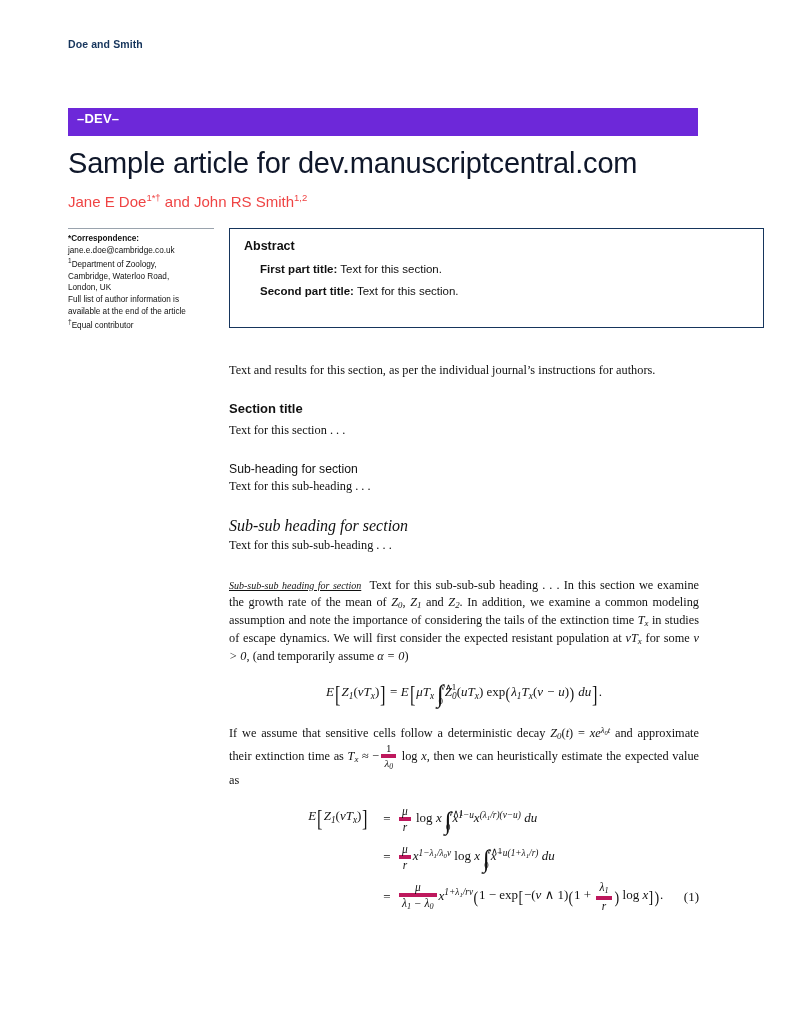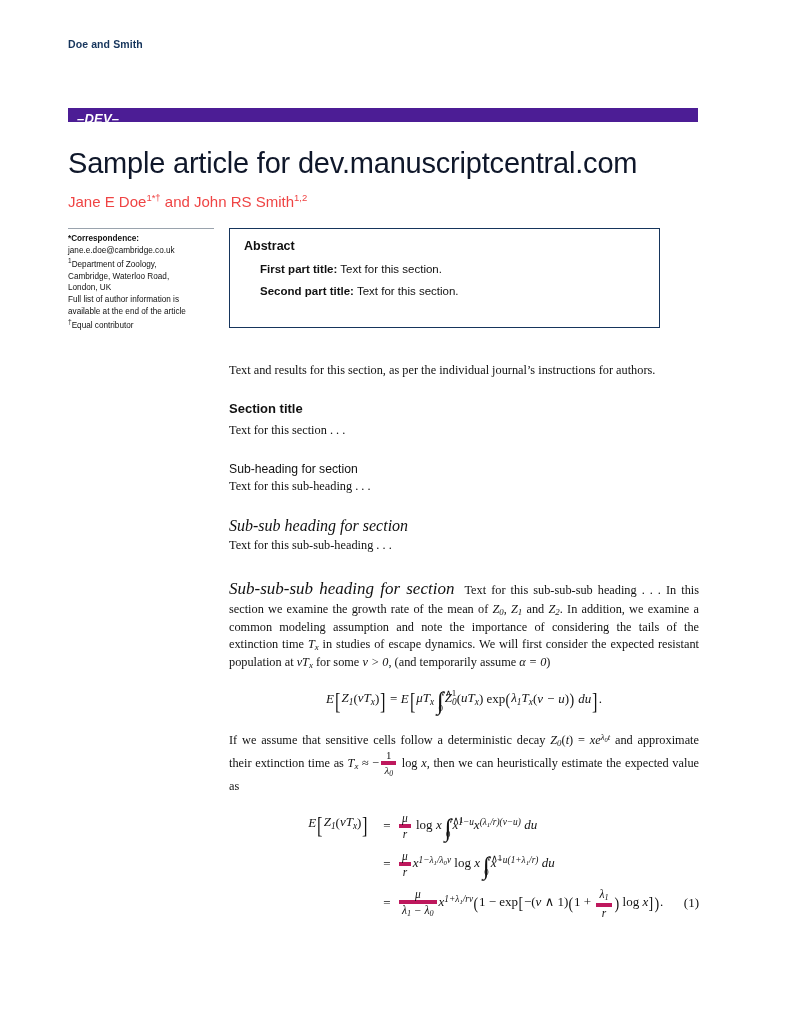--- a/index.html
+++ b/index.html
@@ -32,23 +32,22 @@
     color: #16355c;
     letter-spacing: 0.1px;
   }
 
   
   .journal-bar {
     position: absolute;
     left: 68px;
     top: 108px;
     width: 630px;
-    height: 14px;
-    background: #4c1d95;
-    font-style: italic;
+    height: 28px;
+    background: #6d28d9;
   }
   .journal-bar span {
     position: absolute;
     left: 9px;
     top: 3px;
     color: #ffffff;
     font-size: 13px;
     font-weight: bold;
     letter-spacing: 0.2px;
   }
@@ -102,21 +101,21 @@
   }
   .margin-note .blk {
     margin-bottom: 0px;
   }
 
   
   .abstract-box {
     position: absolute;
     left: 229px;
     top: 228px;
-    width: 431px;
+    width: 535px;
     height: 100px;
     border: 1px solid #16355c;
     box-sizing: border-box;
   }
   .abstract-inner {
     padding: 10px 14px 0 14px;
     font-size: 11.5px;
     color: #111111;
   }
   .abstract-title {
@@ -163,22 +162,23 @@
   }
   .h4 {
     font-family: "Liberation Serif", serif;
     font-style: italic;
     font-size: 16px;
     margin: 22px 0 2px 0;
   }
   .h5 {
     font-family: "Liberation Serif", serif;
     font-style: italic;
-    font-size: 17px;
+    font-size: 10px;
     display: inline;
+    text-decoration: underline;
   }
   p {
     margin: 0 0 0 0;
     text-align: justify;
     line-height: 1.42;
   }
   p.spaced { margin-bottom: 14px; }
   .runin-para {
     margin-top: 22px;
     text-align: justify;

